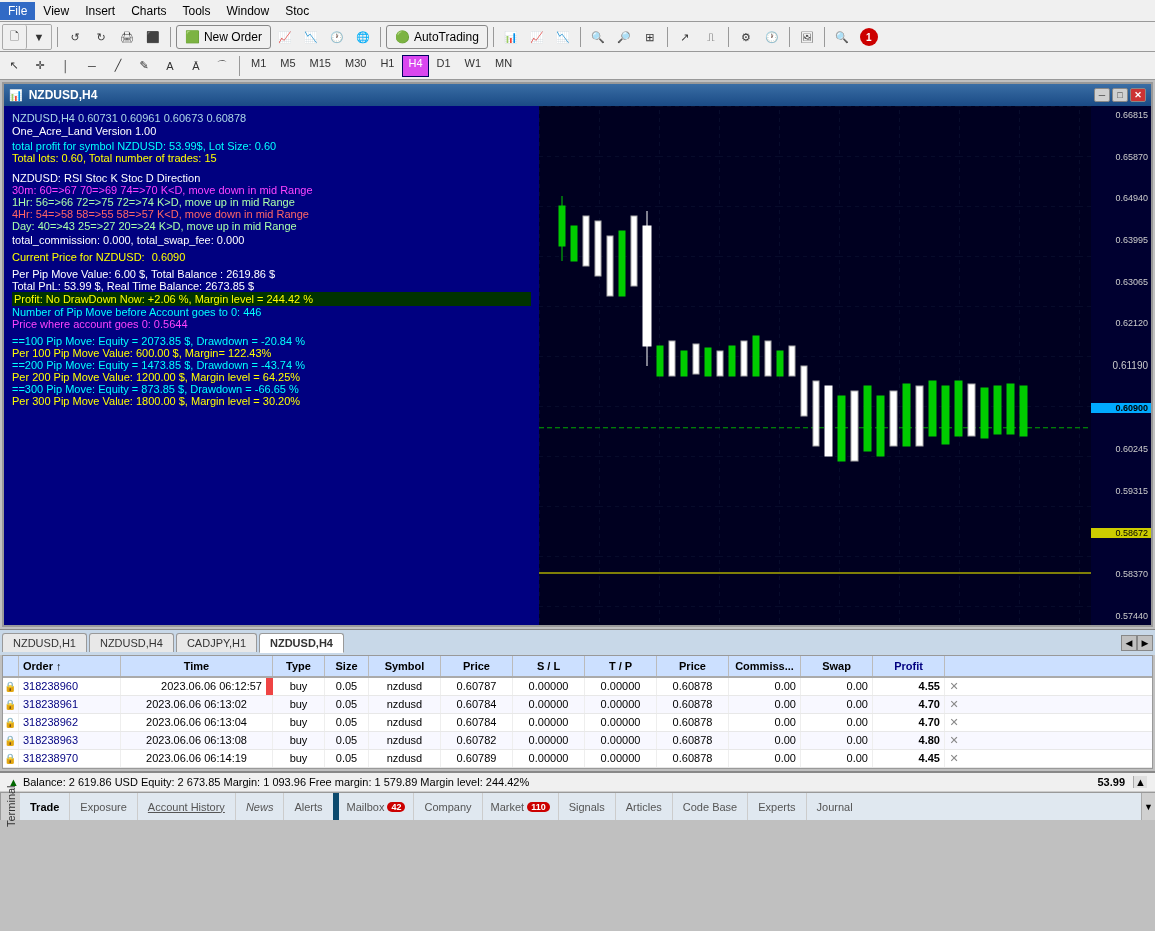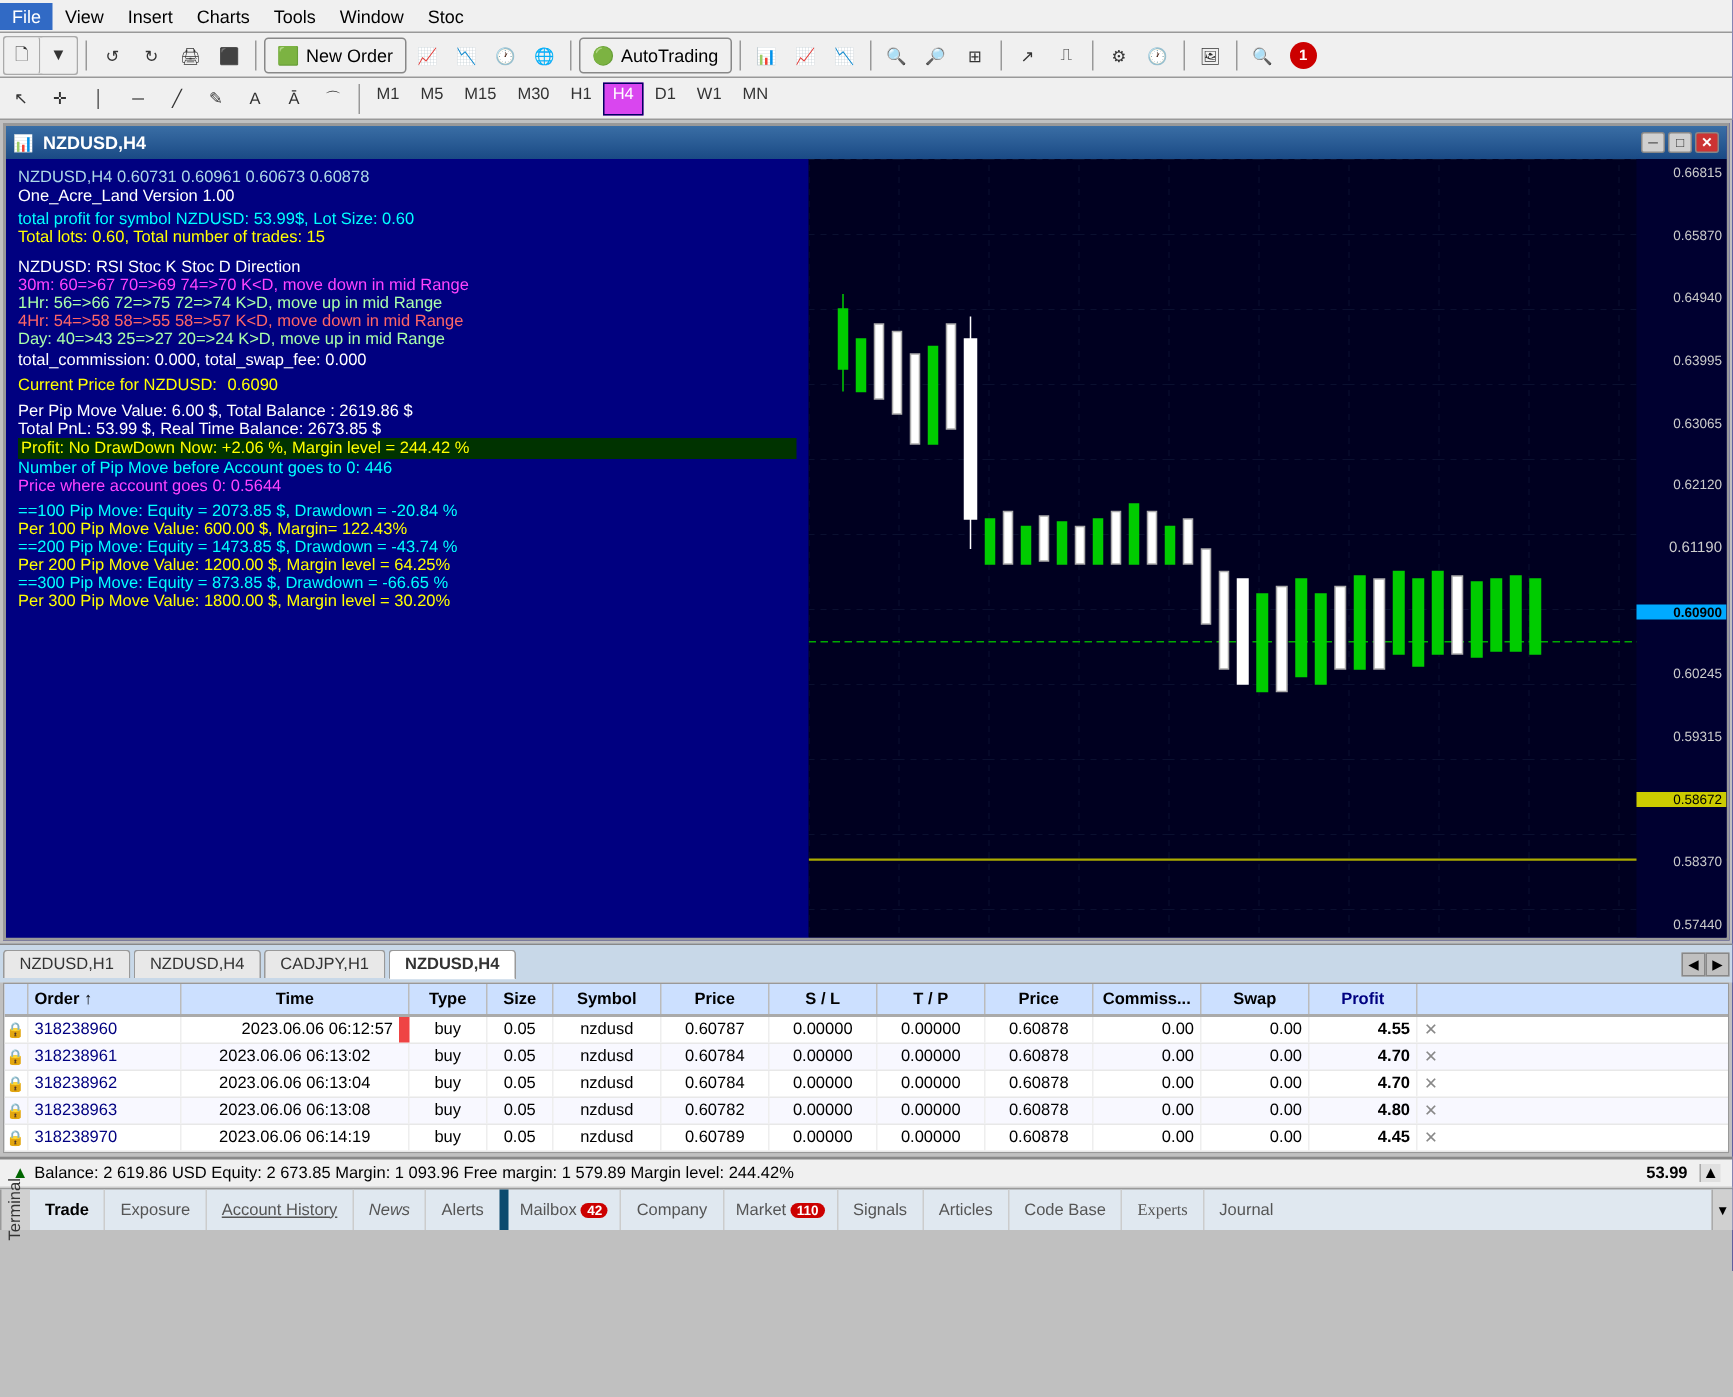--- a/index.html
+++ b/index.html
@@ -412,17 +412,17 @@
     <span class="badge">42</span>
   </div>
   <div style="padding:4px 10px; cursor:pointer; font-size:11px; color:#555; border-right:1px solid #ccc; display:flex; align-items:center;">Company</div>
   <div style="padding:4px 8px; cursor:pointer; font-size:11px; color:#555; border-right:1px solid #ccc; display:flex; align-items:center; gap:2px;">
     <span>Market</span>
     <span class="badge">110</span>
   </div>
   <div style="padding:4px 10px; cursor:pointer; font-size:11px; color:#555; border-right:1px solid #ccc; display:flex; align-items:center;">Signals</div>
   <div style="padding:4px 10px; cursor:pointer; font-size:11px; color:#555; border-right:1px solid #ccc; display:flex; align-items:center;">Articles</div>
   <div style="padding:4px 10px; cursor:pointer; font-size:11px; color:#555; border-right:1px solid #ccc; display:flex; align-items:center;">Code Base</div>
-  <div style="padding:4px 10px; cursor:pointer; font-size:11px; color:#555; border-right:1px solid #ccc; display:flex; align-items:center;font-family:Liberation Serif, serif;">Experts</div>
+  <div style="padding:4px 10px; cursor:pointer; font-size:11px; color:#555; border-right:1px solid #ccc; display:flex; align-items:center;">Experts</div>
   <div style="padding:4px 10px; cursor:pointer; font-size:11px; color:#555; display:flex; align-items:center;">Journal</div>
   <div style="flex:1;"></div>
   <div style="width:14px; background:#d0d0d0; border-left:1px solid #aaa; cursor:pointer; display:flex; align-items:center; justify-content:center; font-size:9px;">▼</div>
 </div>
 
 </body></html>

